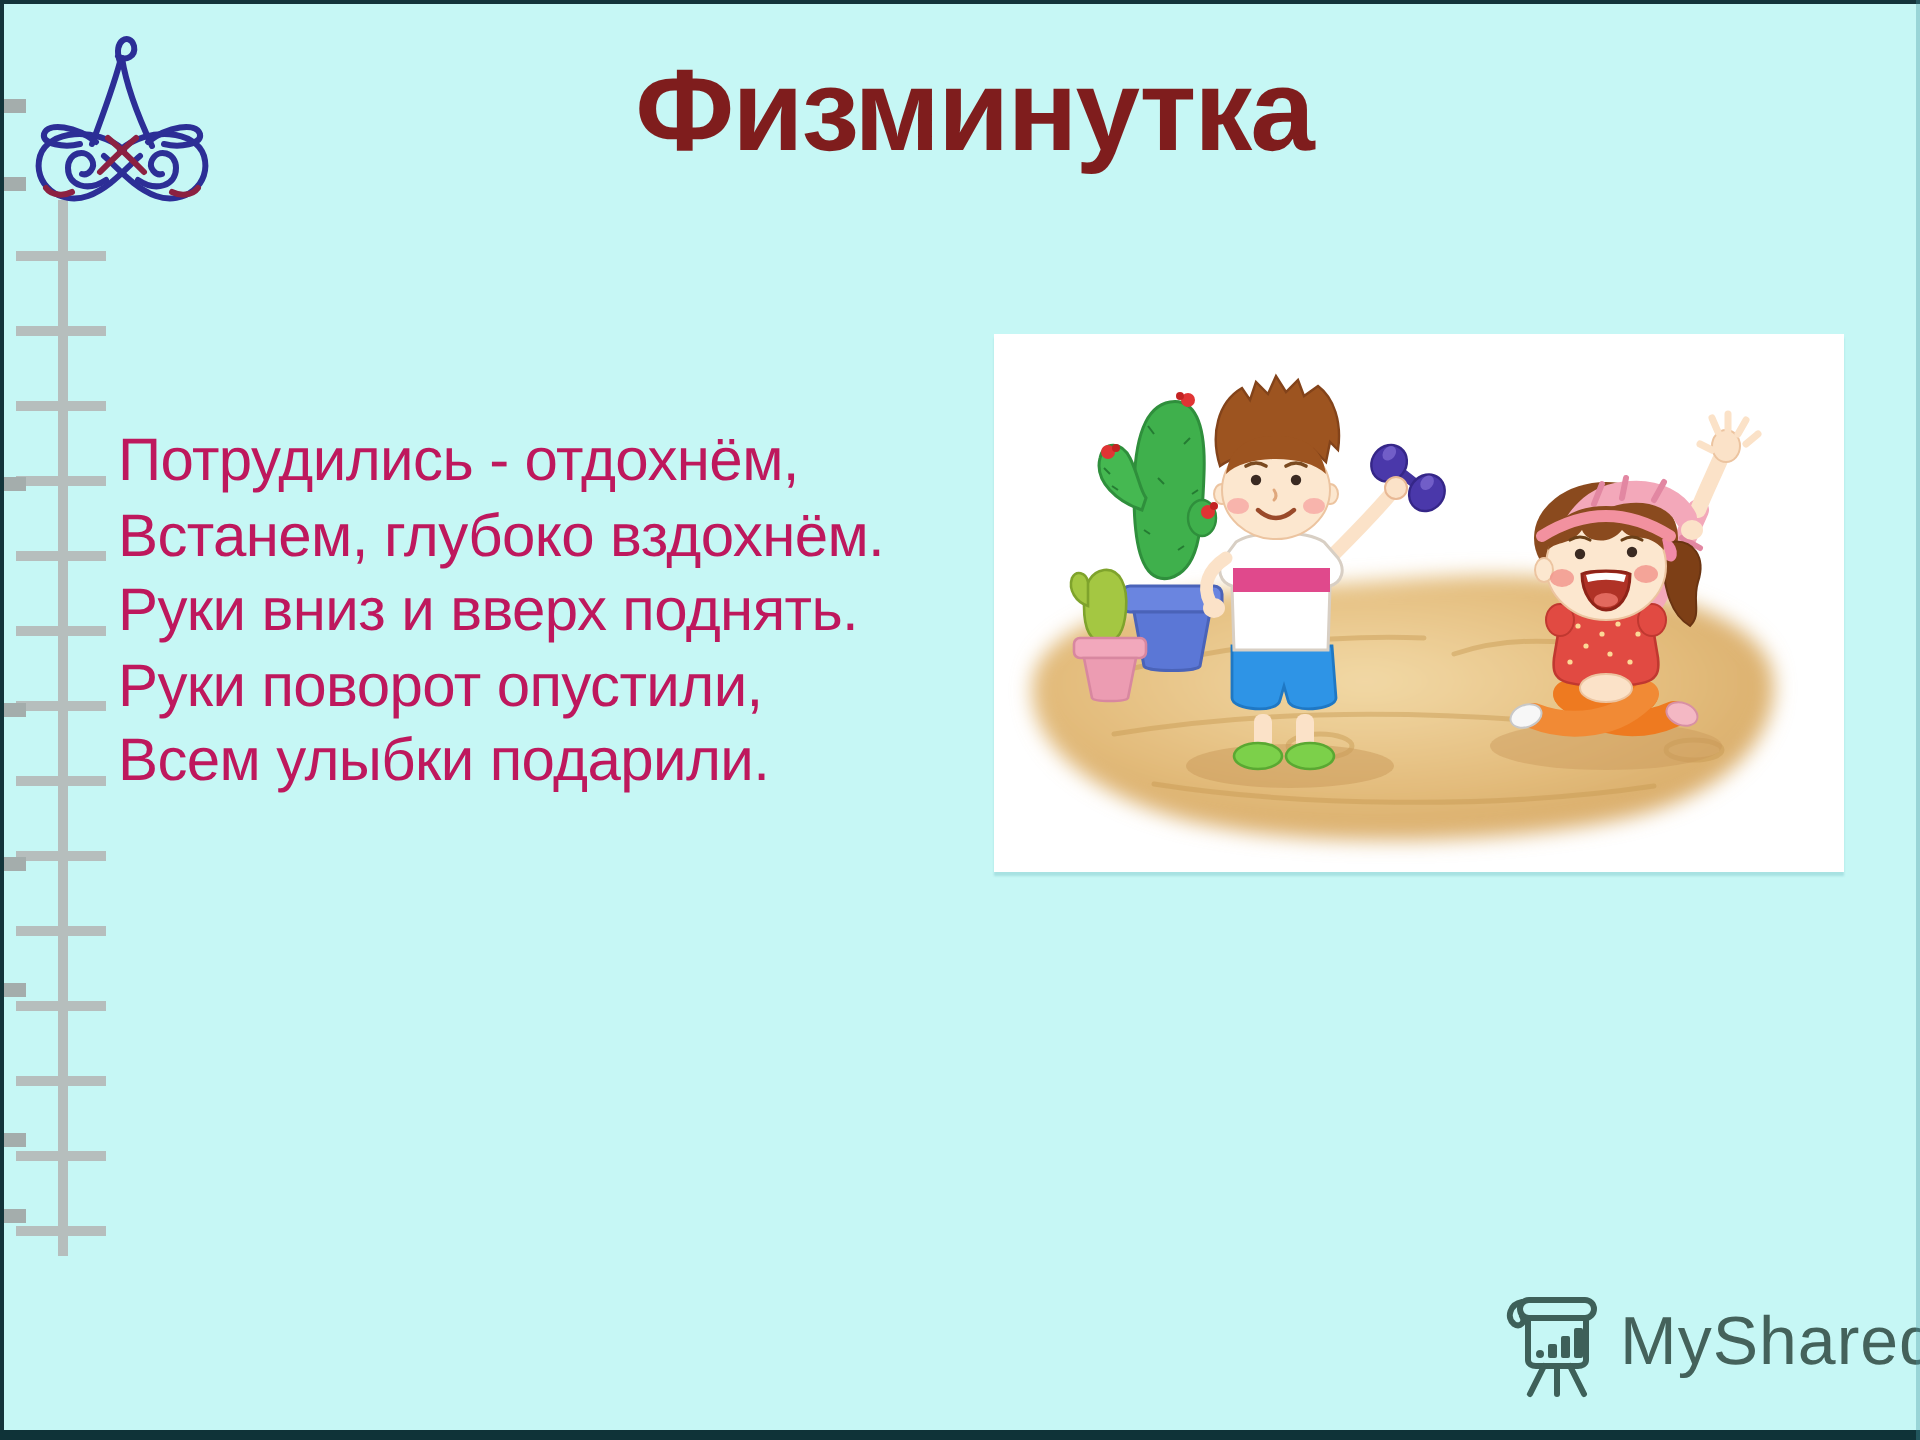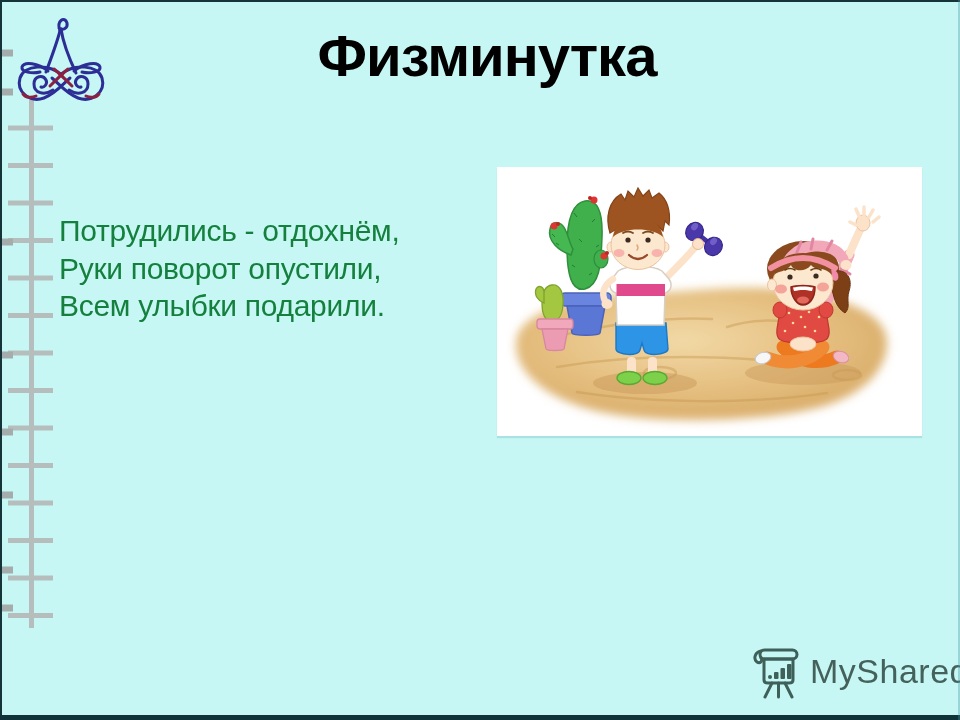--- a/index.html
+++ b/index.html
@@ -12,26 +12,26 @@
   .border-top{top:0;left:0;right:0;height:2px;background:#14343a;}
   .border-left{top:0;left:0;bottom:0;width:2px;background:#14343a;}
   .border-bottom{left:0;right:0;bottom:0;height:5px;background:#0f3338;}
   .border-right{top:0;right:0;bottom:0;width:2px;background:rgba(70,150,160,.35);}
 
   .ornament{position:absolute;left:6px;top:12px;}
   .ladder{position:absolute;left:0;top:0;}
 
   .title{
     position:absolute;top:22px;left:100px;width:774px;
-    text-align:center;font-size:58px;font-weight:bold;color:#000000;
+    text-align:center;font-size:58px;font-weight:bold;color:#7f1d1d;
     letter-spacing:-1px;white-space:nowrap;
   }
   .poem{
     position:absolute;left:59px;top:212px;
-    font-size:30px;line-height:37.6px;color:#15803d;
+    font-size:30px;line-height:37.6px;color:#be185d;
     letter-spacing:-0.3px;white-space:nowrap;
   }
   .picture{
     position:absolute;left:497px;top:167px;width:425px;height:269px;
     background:#ffffff;box-shadow:0 2px 1px rgba(130,200,205,.45);
   }
   .watermark{
     position:absolute;left:751px;top:646px;display:flex;align-items:flex-start;
     opacity:.92;
   }
@@ -92,20 +92,22 @@
       <path d="M62 57 C56 62 50 68 44 74"></path>
       <path d="M30 84 C26 86 20 86 17 82"></path>
       <path d="M80 84 C84 86 90 86 93 82"></path>
     </g>
   </svg>
 
   <div class="title">Физминутка</div>
 
   <div class="poem">
     <div>Потрудились - отдохнём,</div>
+    <div>Встанем, глубоко вздохнём.</div>
+    <div>Руки вниз и вверх поднять.</div>
     <div>Руки поворот опустили,</div>
     <div>Всем улыбки подарили.</div>
   </div>
 
   <div class="picture">
     <svg width="425" height="269" viewBox="0 0 425 269">
       <defs>
         <radialGradient id="floorGrad" cx="45%" cy="40%" r="75%">
           <stop offset="0%" stop-color="#f2d9a6"></stop>
           <stop offset="55%" stop-color="#e3bc7c"></stop>

